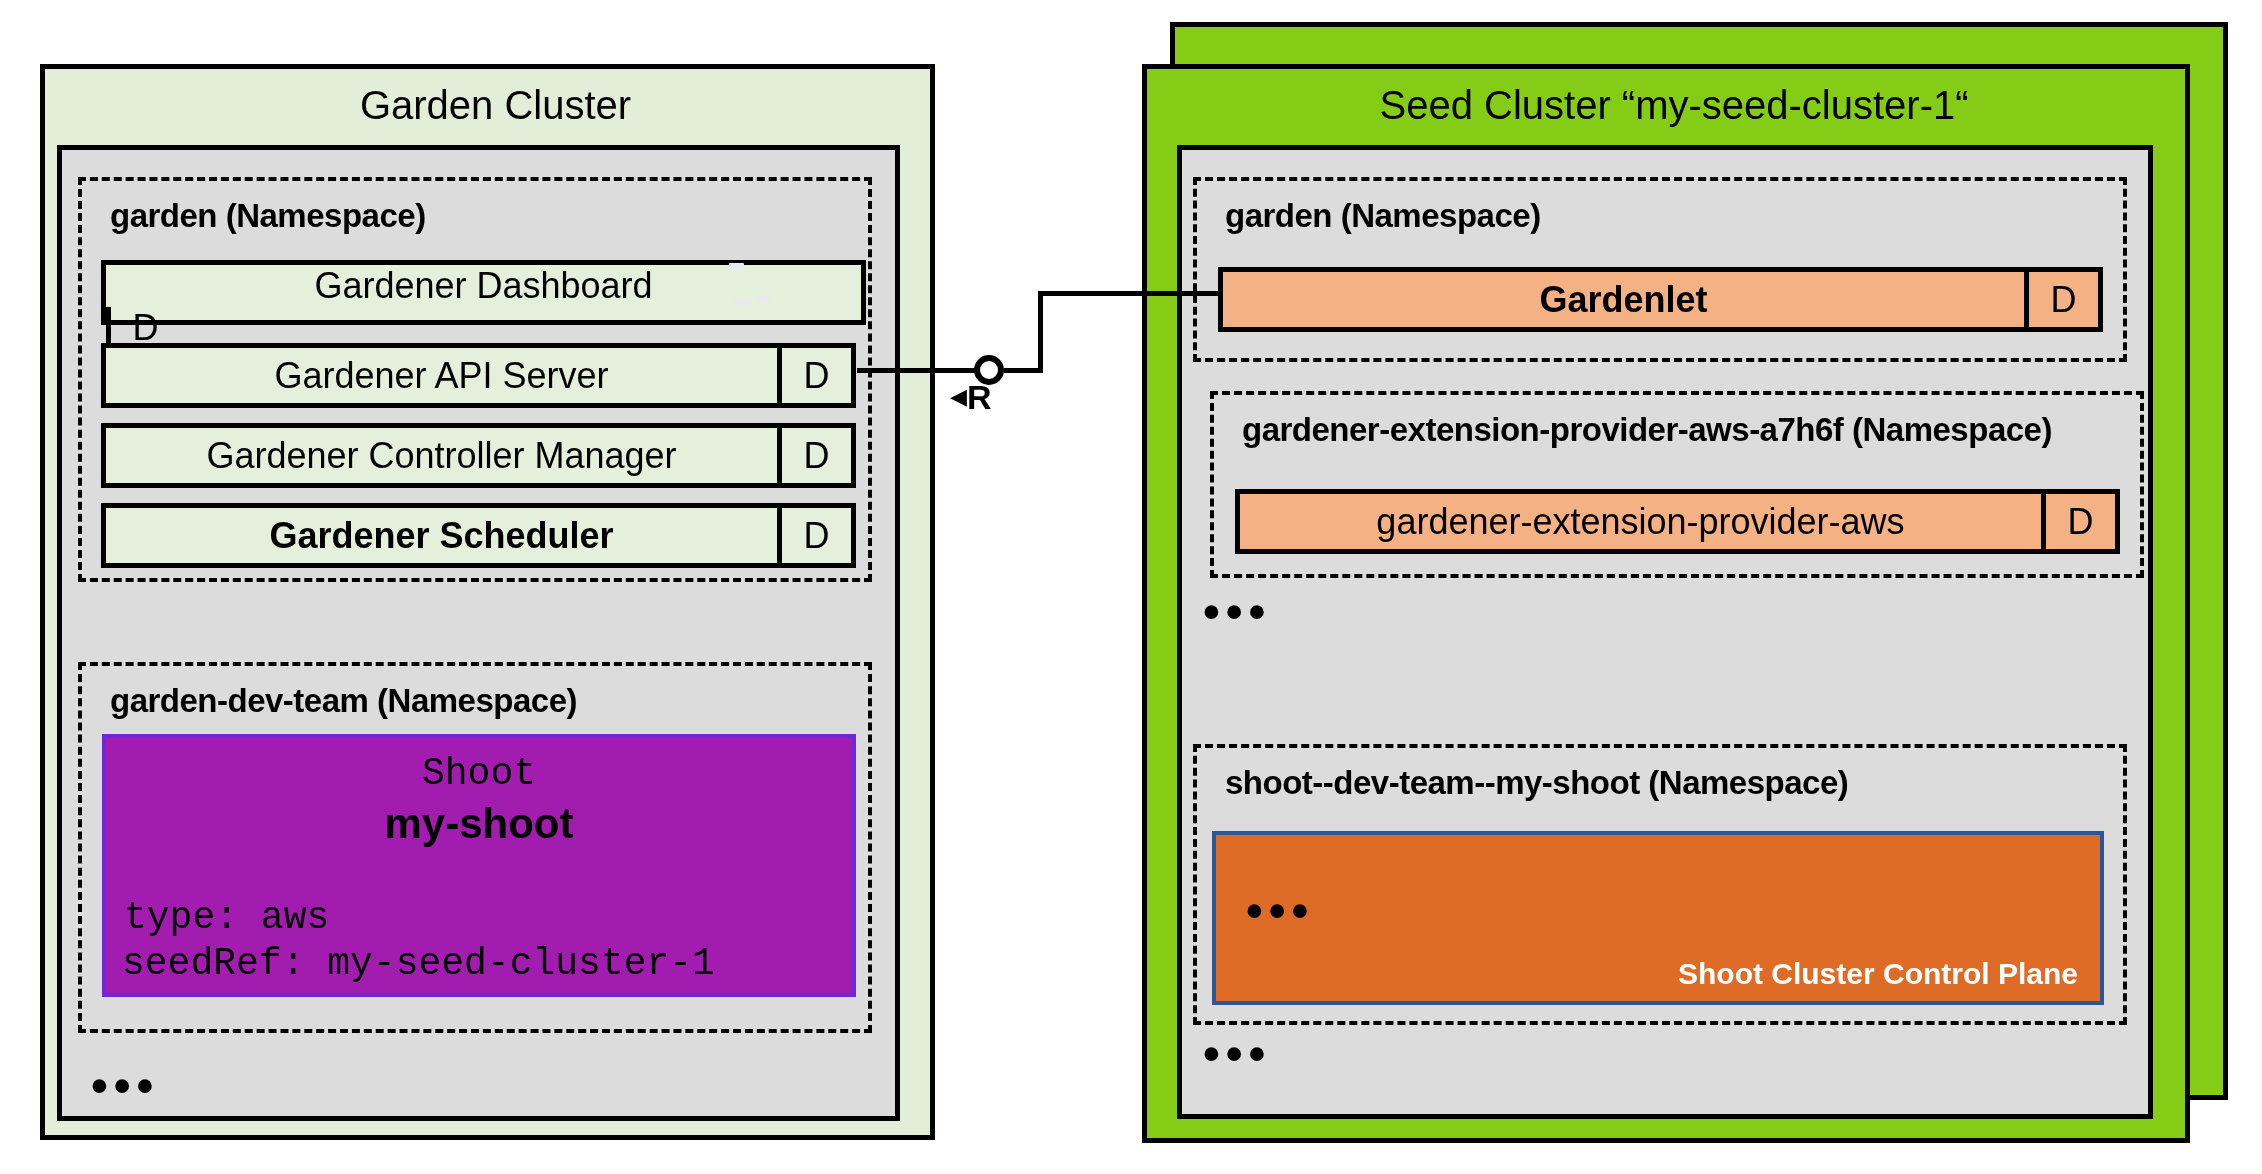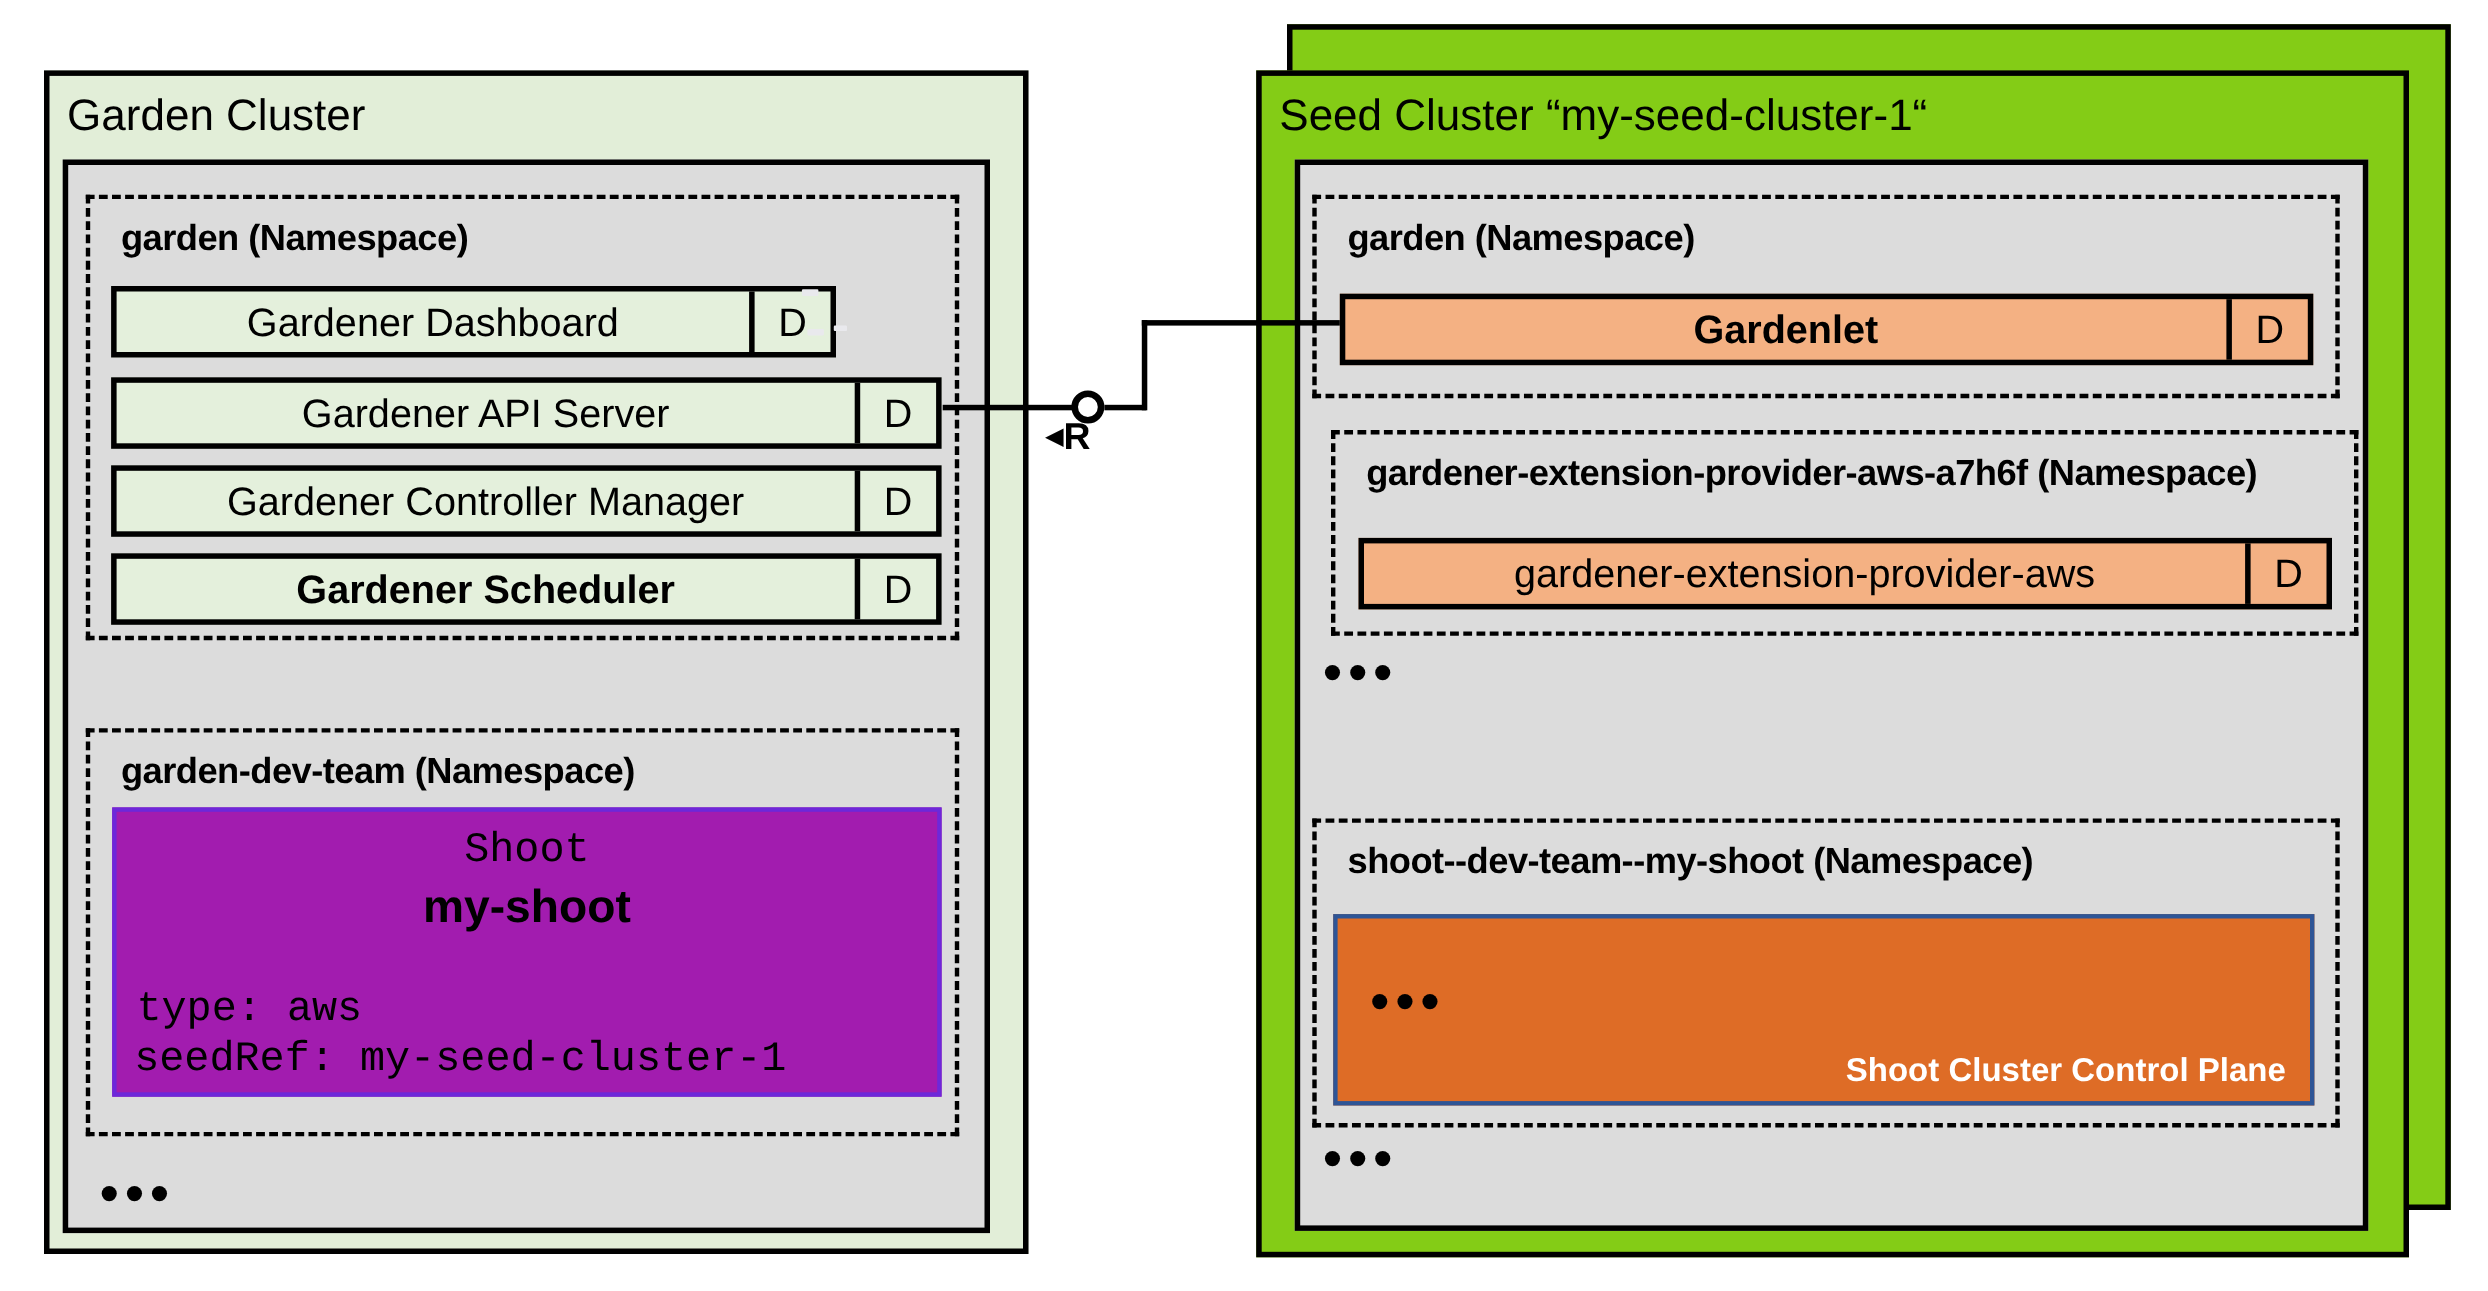--- a/index.html
+++ b/index.html
@@ -5,21 +5,21 @@
   html,body{margin:0;padding:0;background:#ffffff;}
   body{font-family:"Liberation Sans",sans-serif;color:#000;}
   #canvas{position:relative;width:2262px;height:1174px;background:#ffffff;overflow:hidden;}
   .abs{position:absolute;box-sizing:border-box;}
 
   
   .layer{border:5px solid #000;}
   .garden-bg{background:#e2eed8;}
   .seed-bg{background:#84cc16;}
   .panel{background:#dcdcdc;border:5px solid #000;}
-  .cluster-title{font-size:40px;line-height:72px;padding-left:16px;white-space:nowrap;}
+  .cluster-title{font-size:40px;line-height:72px;padding-left:16px;white-space:nowrap;text-align:center;}
 
   
   .ns{border:4px dashed #000;}
   .ns-label{position:absolute;left:28px;top:16px;font-size:33px;font-weight:bold;letter-spacing:-0.5px;white-space:nowrap;}
 
   
   .comp-row{display:flex;border:5px solid #000;background:#e4f0dc;}
   .comp-row.orange{background:#f4b183;}
   .comp-label{flex:1;display:flex;align-items:center;justify-content:center;font-size:36px;white-space:nowrap;}
   .comp-label.bold{font-weight:bold;}
@@ -94,21 +94,21 @@
   </div>
 
   <div class="abs layer garden-bg" style="left:40px;top:64px;width:895px;height:1076px;">
     <div class="cluster-title">Garden Cluster</div>
 
     <div class="abs panel" style="left:12px;top:76px;width:843px;height:976px;">
 
       <div class="abs ns" style="left:16px;top:27px;width:794px;height:405px;">
         <div class="ns-label">garden (Namespace)</div>
 
-        <div class="abs comp-row" style="left:19px;top:79px;width:659px;height:65px;">
+        <div class="abs comp-row" style="left:19px;top:79px;width:765px;height:65px;flex-direction:column;">
           <div class="comp-label">Gardener Dashboard</div>
           <div class="comp-badge">D</div>
         </div>
 
         <div class="abs comp-row" style="left:19px;top:162px;width:755px;height:65px;">
           <div class="comp-label">Gardener API Server</div>
           <div class="comp-badge">D</div>
         </div>
 
         <div class="abs comp-row" style="left:19px;top:242px;width:755px;height:65px;">

